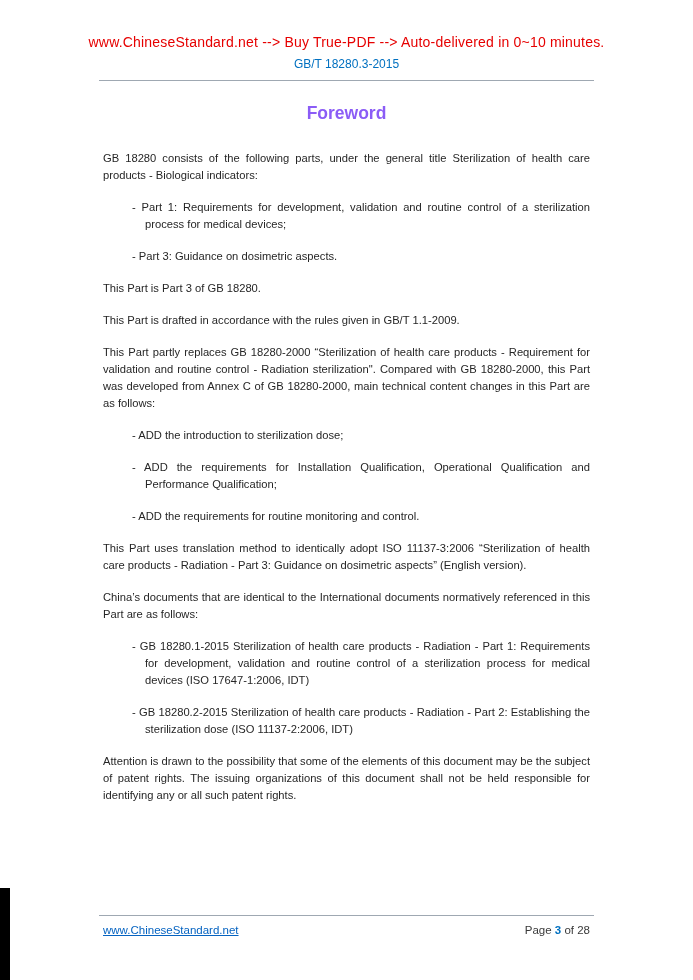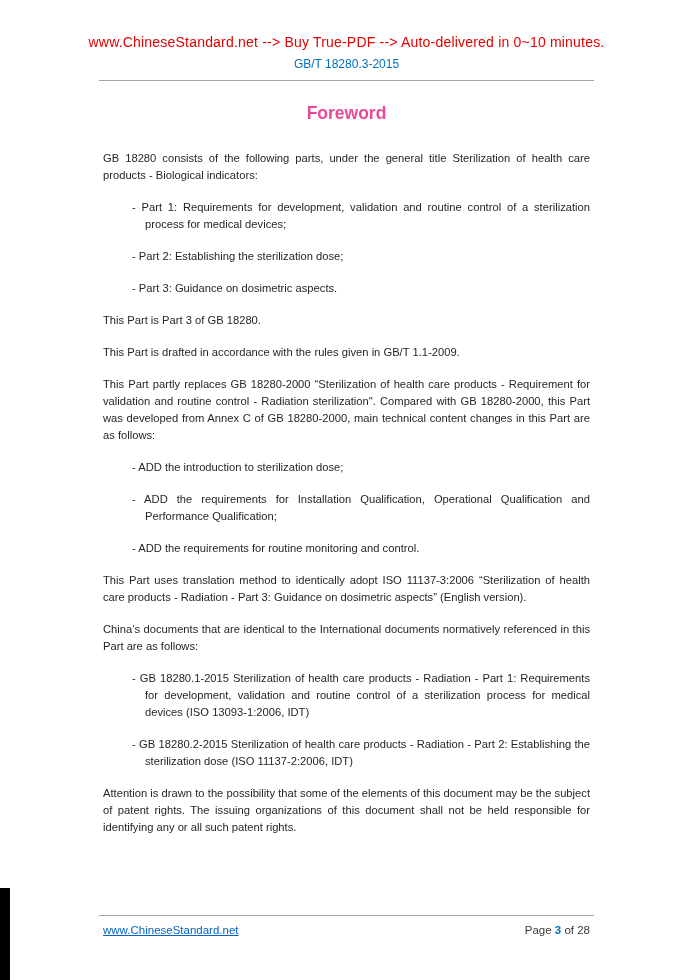--- a/index.html
+++ b/index.html
@@ -38,21 +38,21 @@
     border: none;
     border-top: 1px solid #9fa8b2;
     margin: 9px 99px 0 99px;
   }
 
   .title {
     margin-top: 22px;
     text-align: center;
     font-size: 17.5px;
     font-weight: bold;
-    color: #ec4899;
+    color: #8b5cf6;
   }
 
   .body {
     margin: 26px 103px 0 103px;
     color: #262626;
     font-size: 11.2px;
     line-height: 17px;
   }
 
   .para {
@@ -110,31 +110,30 @@
     <a class="banner">www.ChineseStandard.net --&gt; Buy True-PDF --&gt; Auto-delivered in 0~10 minutes.</a>
     <div class="docnum">GB/T 18280.3-2015</div>
     <hr class="rule">
   </div>
 
   <h1 class="title">Foreword</h1>
 
   <div class="body">
     <div class="para">GB 18280 consists of the following parts, under the general title Sterilization of health care products - Biological indicators:</div>
     <div class="li">- Part 1: Requirements for development, validation and routine control of a sterilization process for medical devices;</div>
-    <div class="li">- Part 2: Establishing the sterilization dose;</div>
     <div class="li">- Part 3: Guidance on dosimetric aspects.</div>
     <div class="para">This Part is Part 3 of GB 18280.</div>
     <div class="para">This Part is drafted in accordance with the rules given in GB/T 1.1-2009.</div>
     <div class="para">This Part partly replaces GB 18280-2000 “Sterilization of health care products - Requirement for validation and routine control - Radiation sterilization". Compared with GB 18280-2000, this Part was developed from Annex C of GB 18280-2000, main technical content changes in this Part are as follows:</div>
     <div class="li">- ADD the introduction to sterilization dose;</div>
     <div class="li">- ADD the requirements for Installation Qualification, Operational Qualification and Performance Qualification;</div>
     <div class="li">- ADD the requirements for routine monitoring and control.</div>
     <div class="para">This Part uses translation method to identically adopt ISO 11137-3:2006 “Sterilization of health care products - Radiation - Part 3: Guidance on dosimetric aspects” (English version).</div>
     <div class="para">China’s documents that are identical to the International documents normatively referenced in this Part are as follows:</div>
-    <div class="li">- GB 18280.1-2015 Sterilization of health care products - Radiation - Part 1: Requirements for development, validation and routine control of a sterilization process for medical devices (ISO 13093-1:2006, IDT)</div>
+    <div class="li">- GB 18280.1-2015 Sterilization of health care products - Radiation - Part 1: Requirements for development, validation and routine control of a sterilization process for medical devices (ISO 17647-1:2006, IDT)</div>
     <div class="li">- GB 18280.2-2015 Sterilization of health care products - Radiation - Part 2: Establishing the sterilization dose (ISO 11137-2:2006, IDT)</div>
     <div class="para">Attention is drawn to the possibility that some of the elements of this document may be the subject of patent rights. The issuing organizations of this document shall not be held responsible for identifying any or all such patent rights.</div>
   </div>
 
   <div class="footer">
     <hr class="rule">
     <div class="footer-row">
       <a class="flink">www.ChineseStandard.net</a>
       <div class="pageinfo">
         <span>Page</span>

